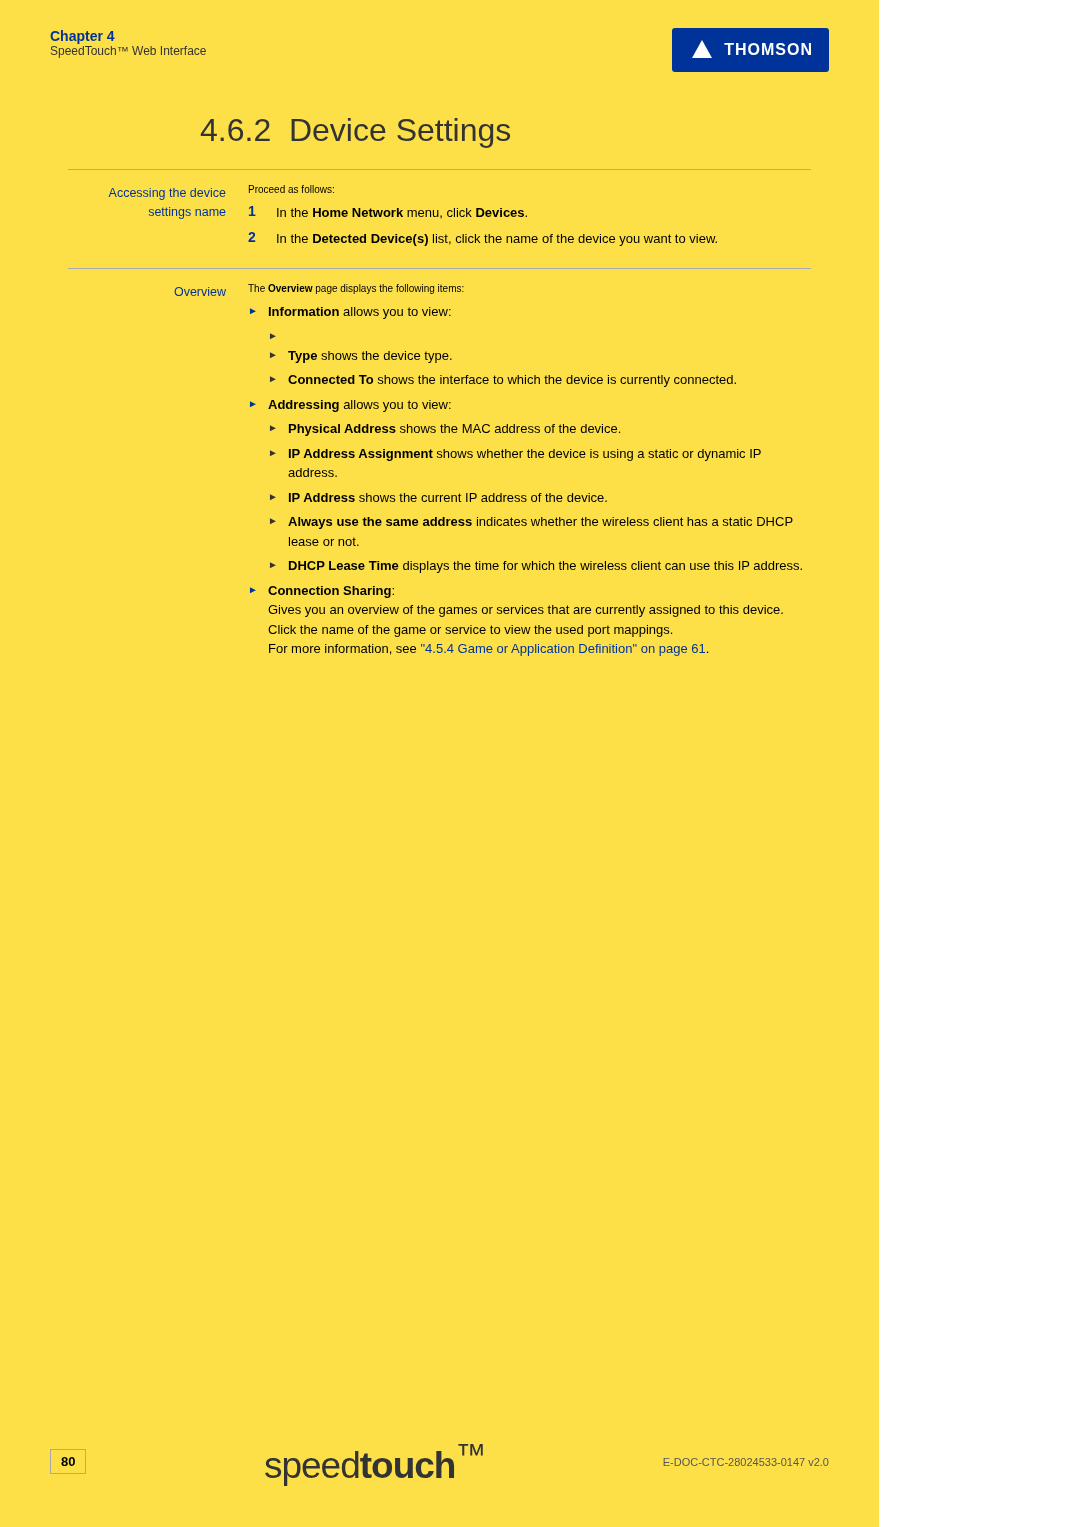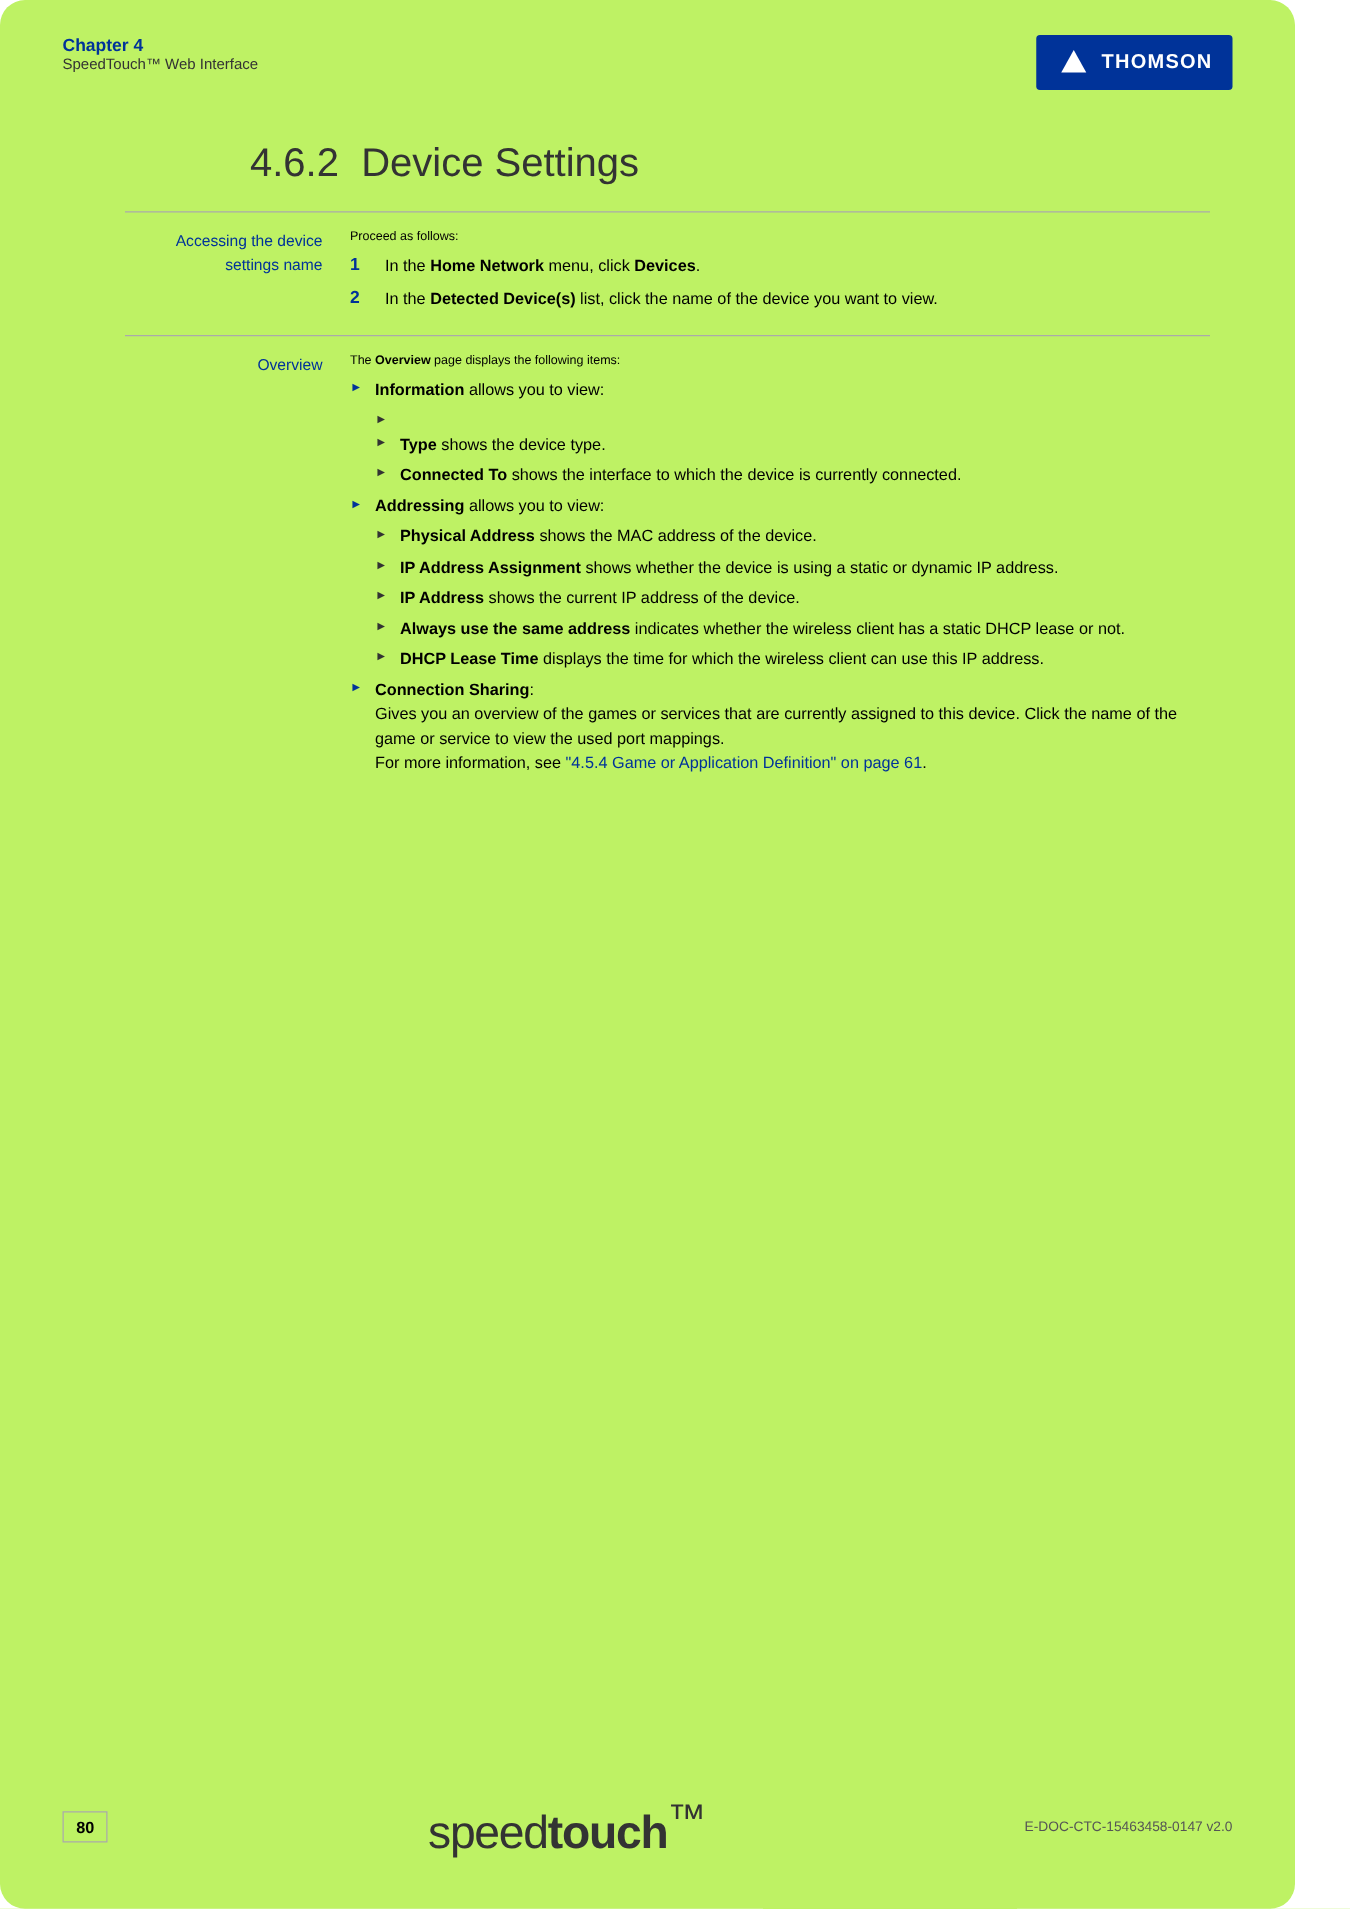--- a/index.html
+++ b/index.html
@@ -8,26 +8,25 @@
       background: #ffffff;
       font-family: Arial, Helvetica, sans-serif;
       font-size: 13px;
       color: #000000;
       width: 1080px;
       min-height: 1527px;
       position: relative;
     }
 
     .page {
-      width: 1036px;
+      width: 879px;
       min-height: 1527px;
-      background: #bef264;
+      background: #fde047;
       position: relative;
       padding: 0;
-      border-radius: 20px;
     }
 
     
     .header {
       display: flex;
       justify-content: space-between;
       align-items: flex-start;
       padding: 28px 50px 10px 50px;
     }
 
@@ -206,21 +205,20 @@
       font-size: 12.5px;
       line-height: 1.5;
     }
 
     .right-col {
       flex: 1;
     }
 
     .main-content {
       padding: 0 68px;
-      margin-left: 32px;
     }
   </style>
 </head>
 <body>
 
 <div class="page">
 
   <div class="header">
     <div class="header-left">
       <div class="chapter-label">Chapter 4</div>
@@ -364,16 +362,16 @@
 
   </div>
 
   <div class="footer">
     <div class="footer-page-box">80</div>
     <div class="footer-brand">
       <span class="brand-name">
         <span>speed</span><strong>touch</strong><sup>™</sup>
       </span>
     </div>
-    <div class="footer-doc">E-DOC-CTC-15463458-0147 v2.0</div>
+    <div class="footer-doc">E-DOC-CTC-28024533-0147 v2.0</div>
   </div>
 
 </div>
 
 </body></html>

